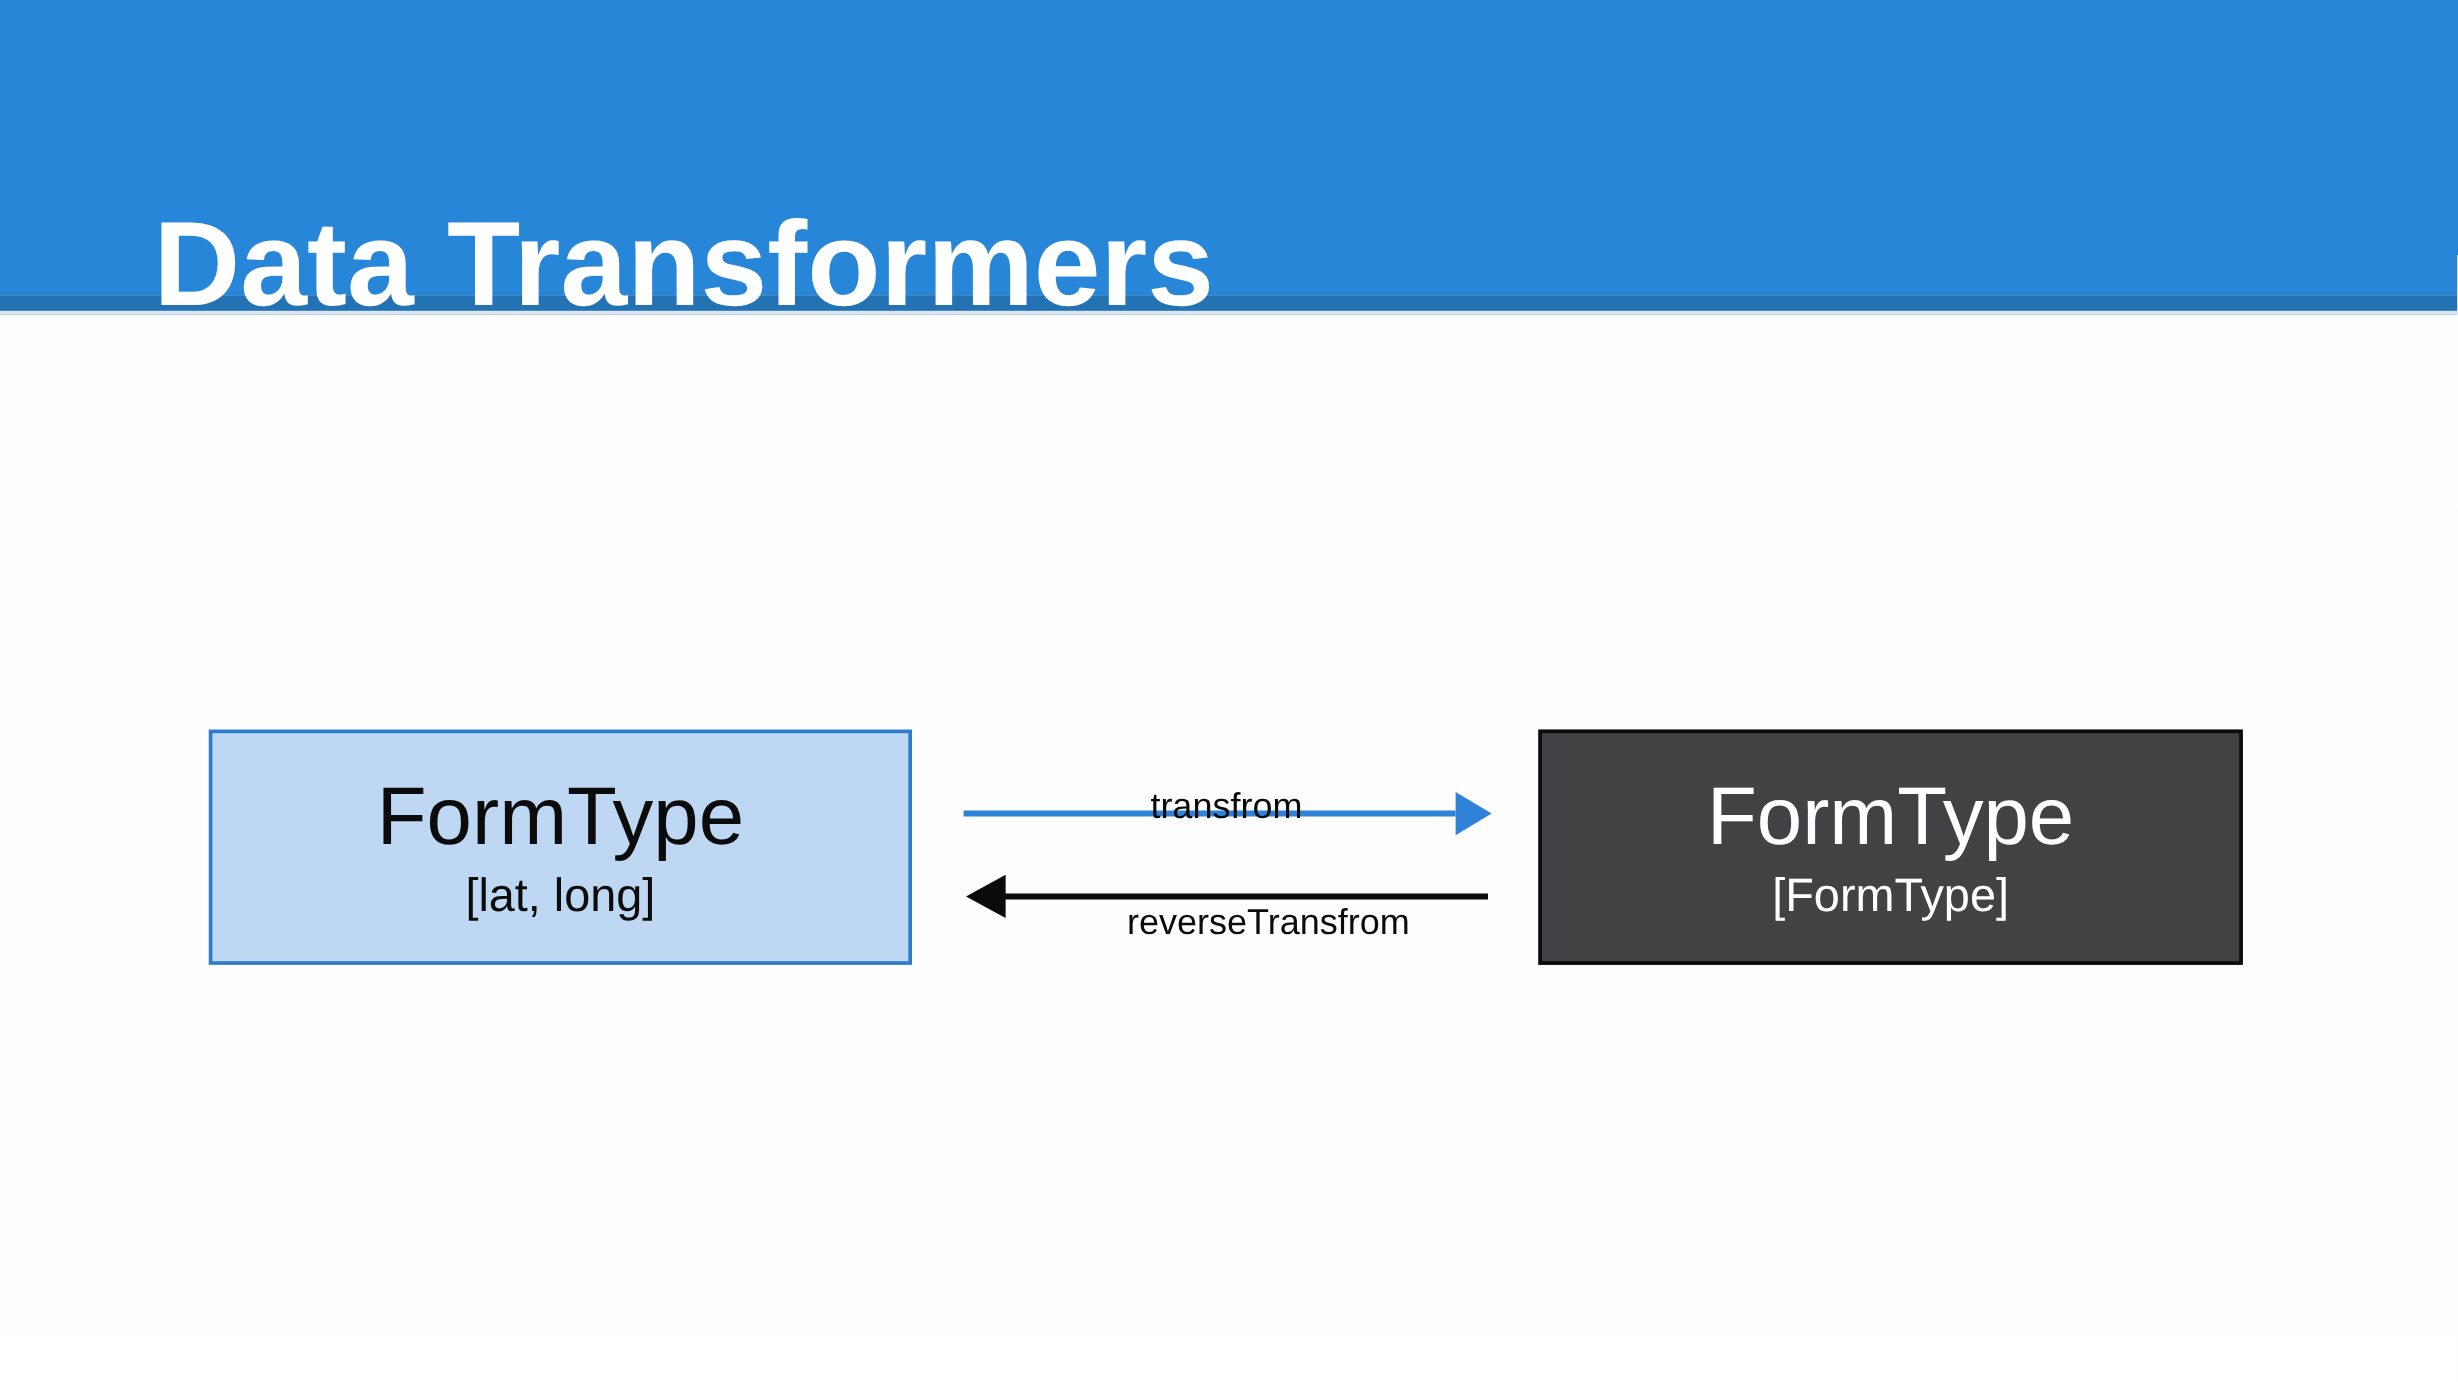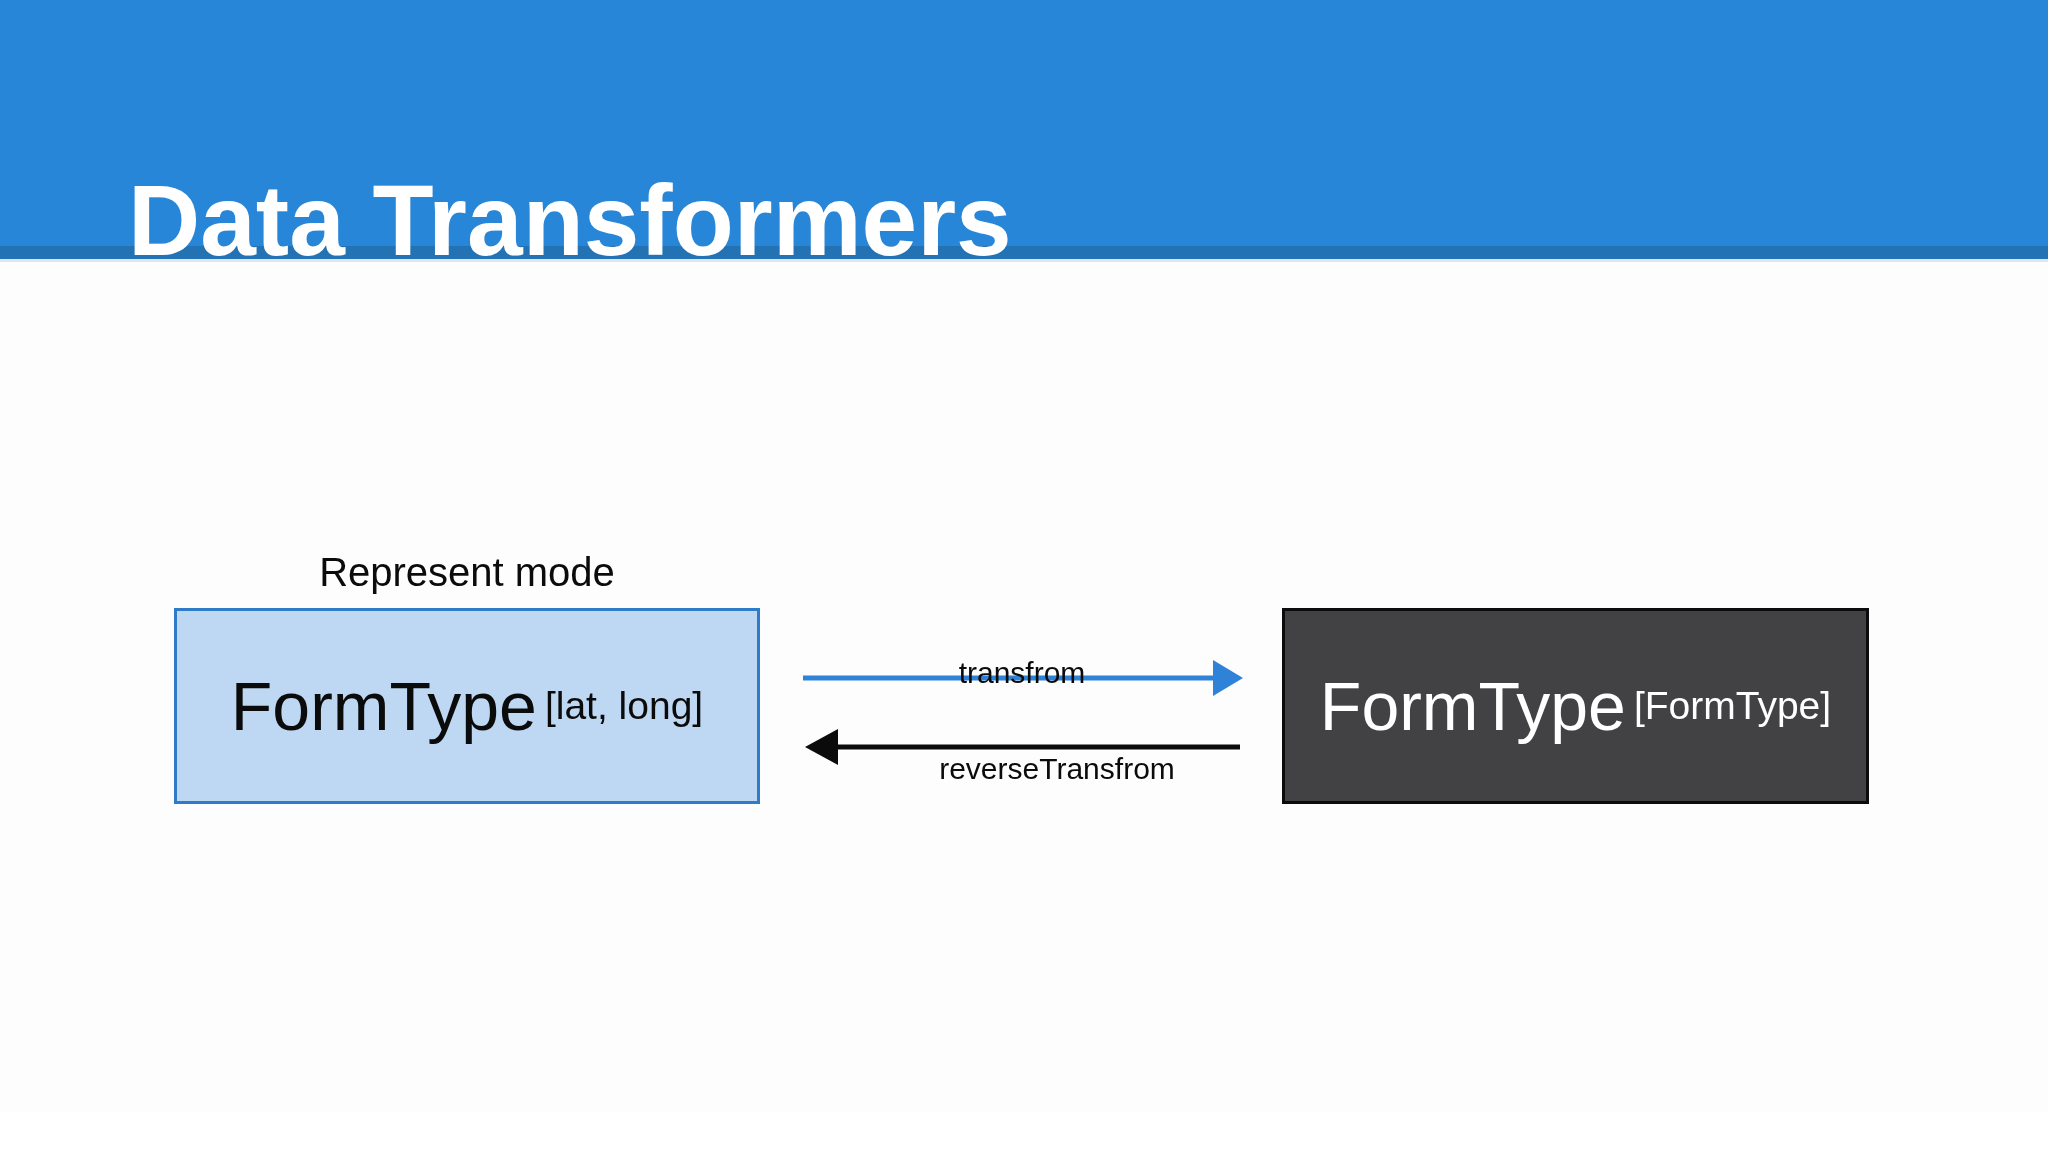--- a/index.html
+++ b/index.html
@@ -50,21 +50,21 @@
   }
   .mode-label.left  { left: 174px;  width: 586px; }
   .mode-label.right { left: 1282px; width: 587px; }
   
   .type-box {
     position: absolute;
     top: 608px;
     height: 196px;
     box-sizing: border-box;
     display: flex;
-    flex-direction: row;
+    flex-direction: column;
     align-items: center;
     justify-content: center;
     gap: 8px;
   }
   .type-box.left {
     left: 174px; width: 586px;
     background: var(--left-box-fill, #bed8f3);
     border: 3px solid var(--left-box-border, #2e7cc7);
     color: var(--label-text, #0b0b0b);
   }
@@ -107,21 +107,20 @@
 </style>
 </head>
 <body>
 
 <div id="slide" style="--slide-bg: #fdfdfe; --header-blue: #2886d8; --header-strip: #2372b4; --header-strip-edge: #dde7f3; --title-text: #ffffff; --label-text: #0b0b0b; --left-box-fill: #bed8f3; --left-box-border: #2e7cc7; --right-box-fill: #424245; --right-box-border: #0c0c0c; --right-box-text: #ffffff; --arrow-forward: #2e82d8; --arrow-reverse: #0b0b0b;">
 
   <div class="header-band"></div>
   <div class="header-strip"></div>
   <h1 class="slide-title">Data Transformers</h1>
 
-  <div class="mode-label left">Represent mode</div>
 
   <div class="type-box left">
     <div class="box-title">FormType</div>
     <div class="box-subtitle">[lat, long]</div>
   </div>
 
   <div class="type-box right">
     <div class="box-title">FormType</div>
     <div class="box-subtitle">[FormType]</div>
   </div>

